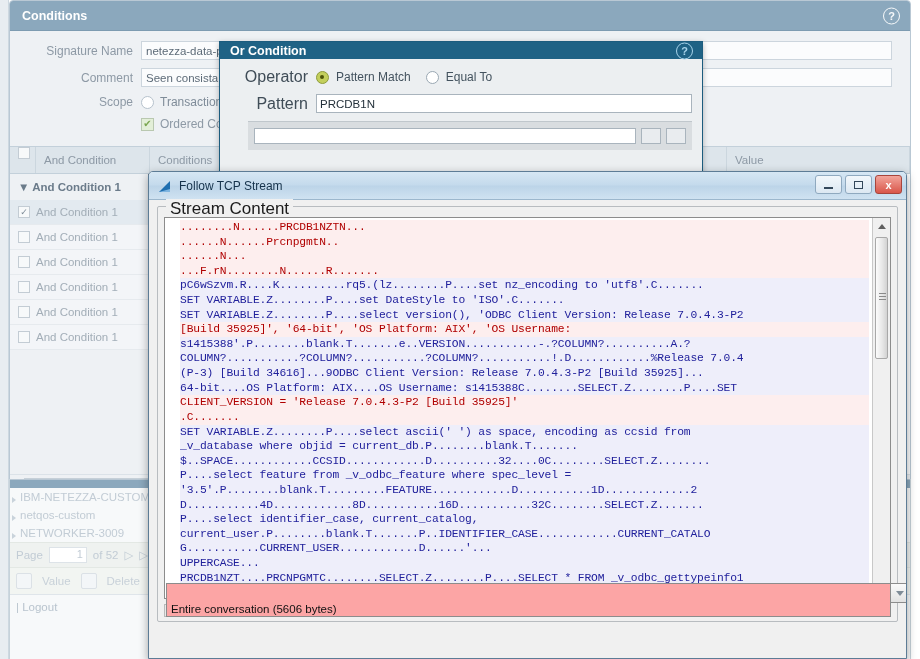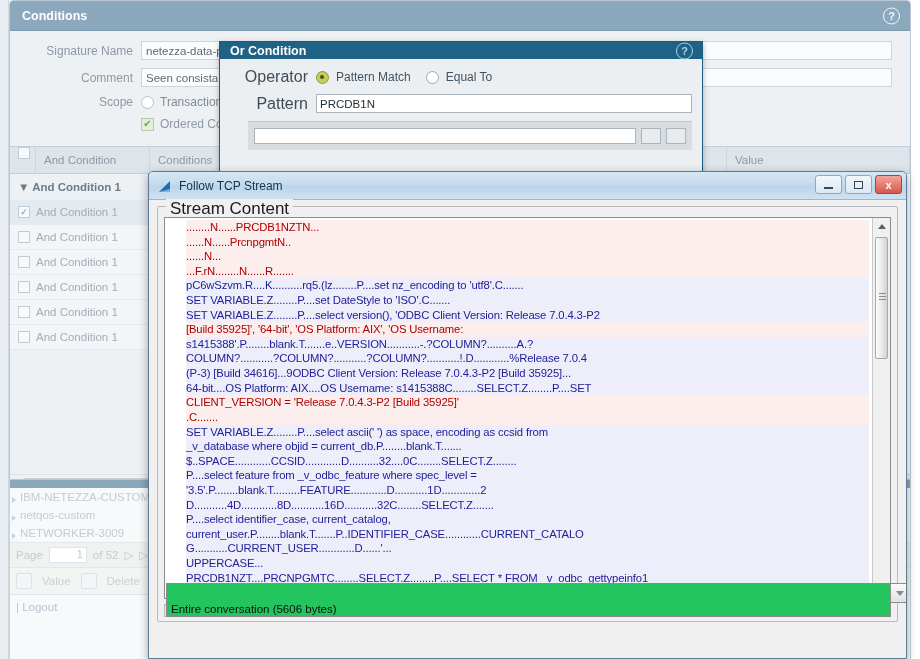--- a/index.html
+++ b/index.html
@@ -378,24 +378,24 @@
     position: relative;
     height: 382px;
     background: #ffffff;
     border: 1px solid #8c8c8c;
     box-sizing: border-box;
     overflow: hidden;
     display: flex;
   }
   .stream-text {
     flex: 1;
-    font-family: Liberation Sans, sans-serif;
+    font-family: Liberation Mono, monospace;
     font-size: 11.3px;
     line-height: 14.62px;
-    padding: 2px 3px 0 21px;
+    padding: 2px 3px 0 15px;
     white-space: pre;
     overflow: hidden;
     letter-spacing: -0.15px;
   }
   .ln { display: block; height: 14.62px; }
   .cli { color: #b00000; background: #fdeeee; }
   .srv { color: #21219c; background: #eeeefa; }
 
   .vscroll {
     width: 17px;
@@ -439,21 +439,21 @@
 
   .combo-row {
     position: absolute;
     left: 8px; bottom: 4px;
     width: 743px;
     display: flex;
   }
   .combo {
     flex: 1;
     height: 20px;
-    background: #22c55e;
+    background: #fca5a5;
     border: 1px solid #8c8c8c;
     font-size: 11.5px;
     color: #111;
     line-height: 19px;
     padding: 16px 4px;
     box-sizing: border-box;
     white-space: nowrap;
     overflow: hidden;
   }
   .combo-btn {

